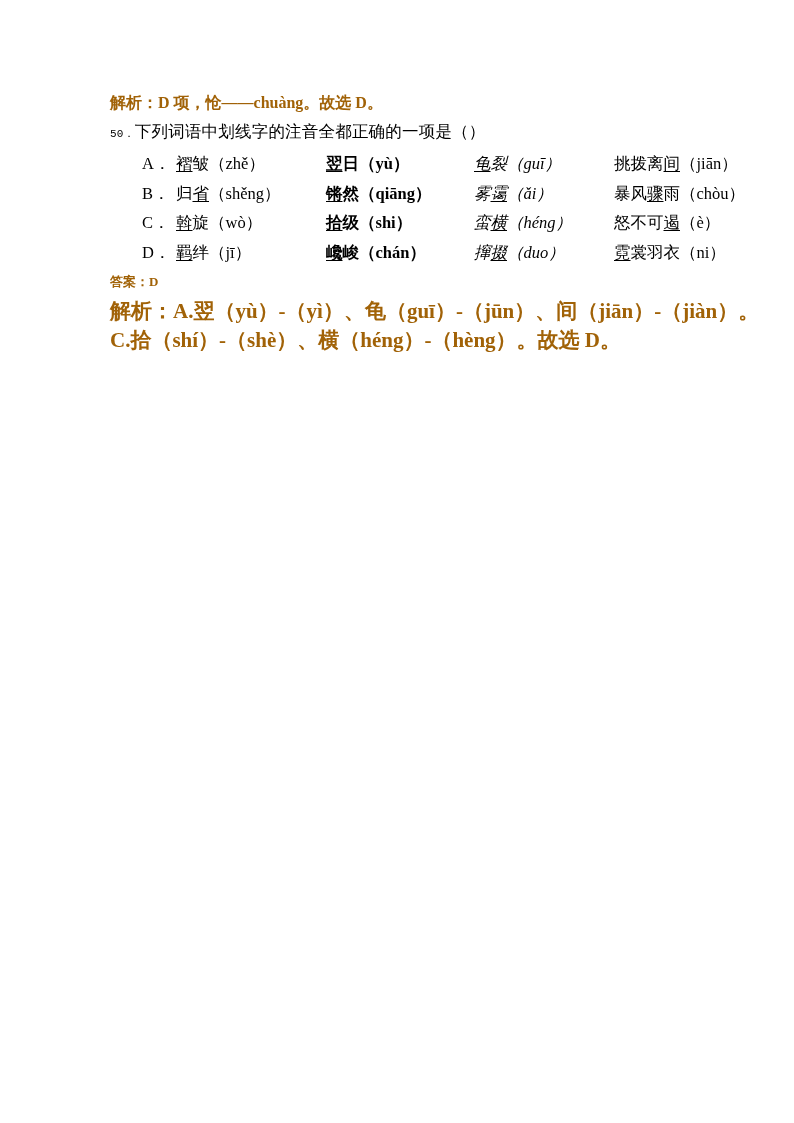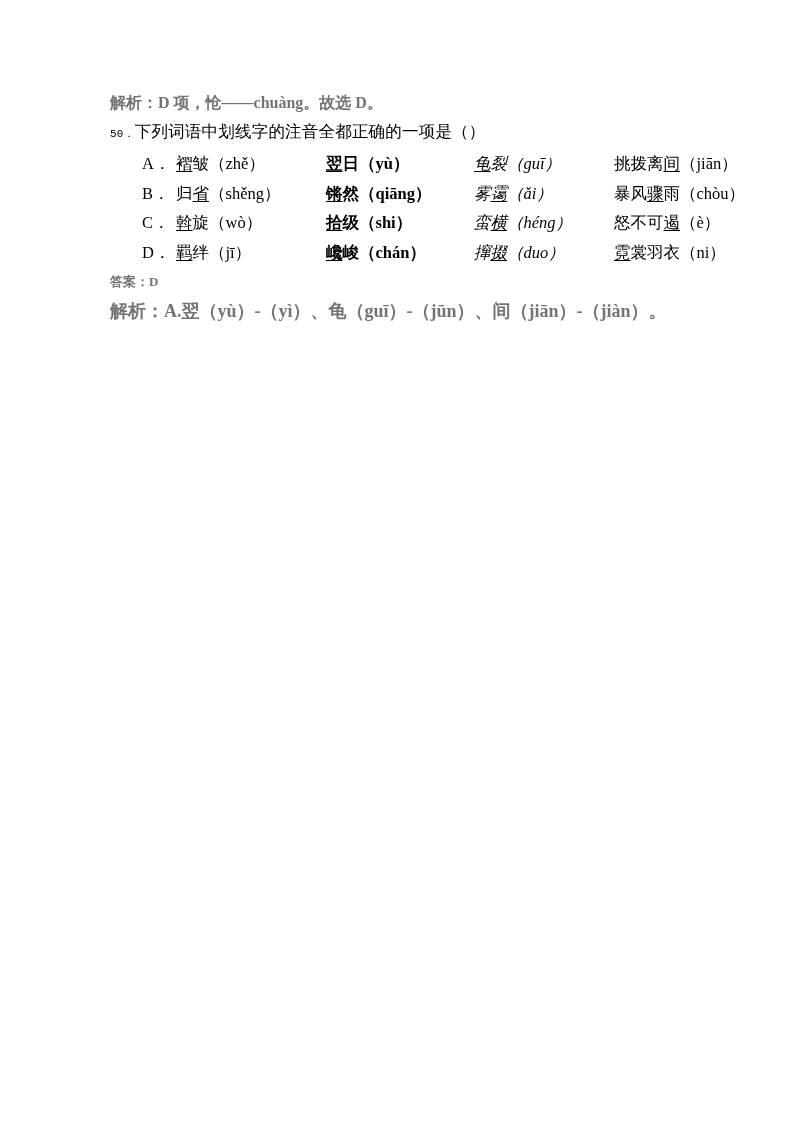--- a/index.html
+++ b/index.html
@@ -25,21 +25,21 @@
     box-sizing: border-box;
     padding: 88px 110px 0 110px;
   }
   
   .line {
     line-height: 29.5px;
     white-space: nowrap;
     font-size: 16.5px;
   }
   .red {
-    color: #737373;
+    color: #a16207;
     font-weight: bold;
   }
   .analysis-line {
     font-size: 16px;
     line-height: 29px;
     white-space: nowrap;
   }
   .q-line {
     font-size: 16.5px;
     line-height: 30px;
@@ -78,21 +78,21 @@
   .c2 { width: 148px; font-weight: bold; }
   .c3 { width: 140px; font-style: italic; }
   .c4 { width: auto; }
 
   .ans-line {
     font-size: 13px;
     line-height: 30px;
     white-space: nowrap;
   }
   .exp-line {
-    font-size: 18px;
+    font-size: 21px;
     line-height: 29px;
     white-space: nowrap;
   }
   .exp-indent { padding-left: 0px; }
   .sep { display: inline-block; width: 0px; }
 </style>
 </head>
 <body>
 
 <div class="page">
@@ -121,14 +121,17 @@
     <span class="opt-label">D．</span><span class="opt-item c1"><span class="u">羁</span><span>绊</span><span class="py">（jī）</span></span><span class="opt-item c2"><span class="u">巉</span><span>峻</span><span class="py">（chán）</span></span><span class="opt-item c3"><span>撺</span><span class="u">掇</span><span class="py">（duo）</span></span><span class="opt-item c4"><span class="u">霓</span><span>裳羽衣</span><span class="py">（ni）</span></span>
   </div>
 
   <div class="ans-line red">
     <span>答案：</span><span>D</span>
   </div>
 
   <div class="exp-line red">
     <span>解析：</span><span>A.翌（yù）-（yì）、龟（guī）-（jūn）、间（jiān）-（jiàn）。</span>
   </div>
+  <div class="exp-line red exp-indent">
+    <span>C.拾（shí）-（shè）、横（héng）-（hèng）。故选 D。</span>
+  </div>
 
 </div>
 
 </body></html>

